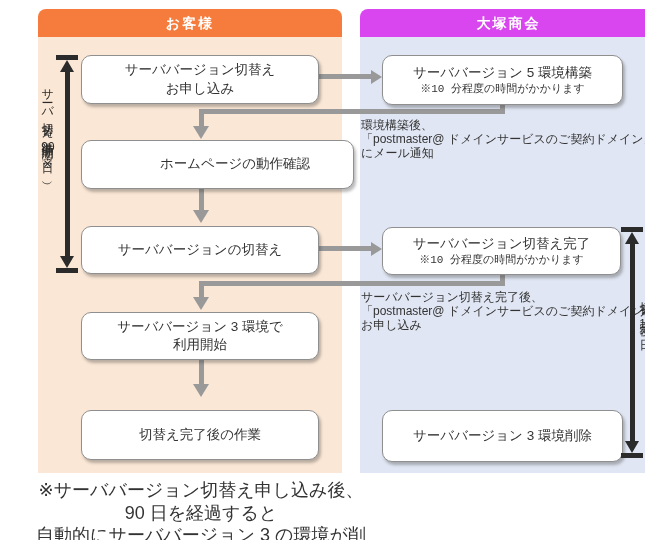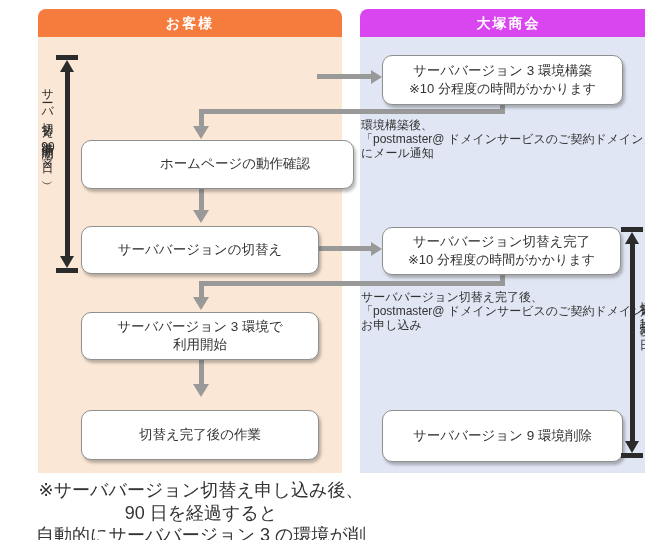--- a/index.html
+++ b/index.html
@@ -17,21 +17,21 @@
   .panel.otsuka{left:336px;width:297px;}
   .panel.otsuka .panel-header{background:#d946ef;}
   .panel.otsuka .panel-body{background:#e0e6f3;}
   
   .fbox{
     position:absolute;background:#fff;border:1px solid #8f8f8f;border-radius:10px;
     box-shadow:2px 3px 3px rgba(60,60,60,.35);
     display:flex;flex-direction:column;align-items:center;justify-content:center;
     text-align:center;font-size:13.5px;line-height:1.35;white-space:pre-line;
   }
-  .fbox .subnote{font-size:13px;line-height:1.3;}
+  .fbox .subnote{font-size:11px;line-height:1.3;font-family:Liberation Mono, monospace;}
   
   .seg{position:absolute;background:#999999;}
   .tri{position:absolute;width:0;height:0;}
   .tri.right{border-top:7px solid transparent;border-bottom:7px solid transparent;border-left:11px solid #999999;}
   .tri.down{border-left:8px solid transparent;border-right:8px solid transparent;border-top:13px solid #999999;}
   
   .mseg{position:absolute;background:#2b2b2b;}
   .mtri{position:absolute;width:0;height:0;}
   .mtri.up{border-left:7px solid transparent;border-right:7px solid transparent;border-bottom:12px solid #2b2b2b;}
   .mtri.down{border-left:7px solid transparent;border-right:7px solid transparent;border-top:12px solid #2b2b2b;}
@@ -73,44 +73,48 @@
   <div class="tri right" style="left:347px;top:242px;"></div>
 
   <div class="seg" style="left:476px;top:273px;width:5px;height:11px;"></div>
   <div class="seg" style="left:175px;top:281px;width:306px;height:5px;"></div>
   <div class="seg" style="left:175px;top:281px;width:5px;height:17px;"></div>
   <div class="tri down" style="left:169px;top:297px;"></div>
 
   <div class="seg" style="left:175px;top:358px;width:5px;height:27px;"></div>
   <div class="tri down" style="left:169px;top:384px;"></div>
 
+  <div class="fbox" style="left:57px;top:55px;width:236px;height:47px;">
+    <span>サーババージョン切替え
+お申し込み</span>
+  </div>
   <div class="fbox" style="left:57px;top:140px;width:236px;height:47px;padding-left:35px;">
     <span>ホームページの動作確認</span>
   </div>
   <div class="fbox" style="left:57px;top:226px;width:236px;height:46px;">
     <span>サーババージョンの切替え</span>
   </div>
   <div class="fbox" style="left:57px;top:312px;width:236px;height:46px;">
     <span>サーババージョン 3 環境で
 利用開始</span>
   </div>
   <div class="fbox" style="left:57px;top:410px;width:236px;height:48px;">
     <span>切替え完了後の作業</span>
   </div>
 
   <div class="fbox" style="left:358px;top:55px;width:239px;height:48px;">
-    <span>サーババージョン 3 環境構築</span>
+    <span>サーババージョン 5 環境構築</span>
     <span class="subnote">※10 分程度の時間がかかります</span>
   </div>
   <div class="fbox" style="left:358px;top:227px;width:237px;height:46px;">
     <span>サーババージョン切替え完了</span>
     <span class="subnote">※10 分程度の時間がかかります</span>
   </div>
   <div class="fbox" style="left:358px;top:410px;width:239px;height:50px;">
-    <span>サーババージョン 9 環境削除</span>
+    <span>サーババージョン 3 環境削除</span>
   </div>
 
   <div class="note" style="left:337px;top:118px;width:296px;">環境構築後、
 「postmaster@ ドメインサービスのご契約ドメイン」
 にメール通知</div>
   <div class="note" style="left:337px;top:290px;width:296px;">サーババージョン切替え完了後、
 「postmaster@ ドメインサービスのご契約ドメイン」
 お申し込み</div>
 
   <div class="mseg" style="left:32px;top:55px;width:22px;height:5px;"></div>

